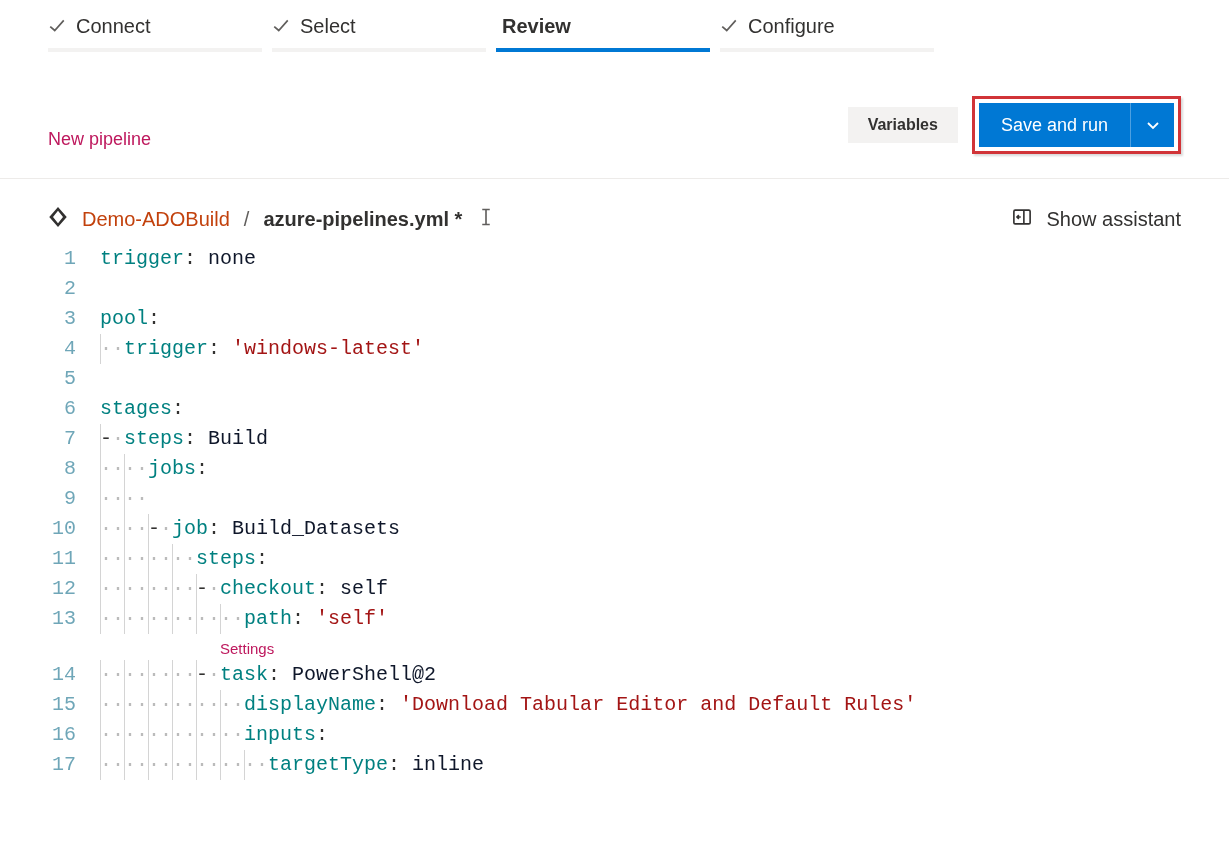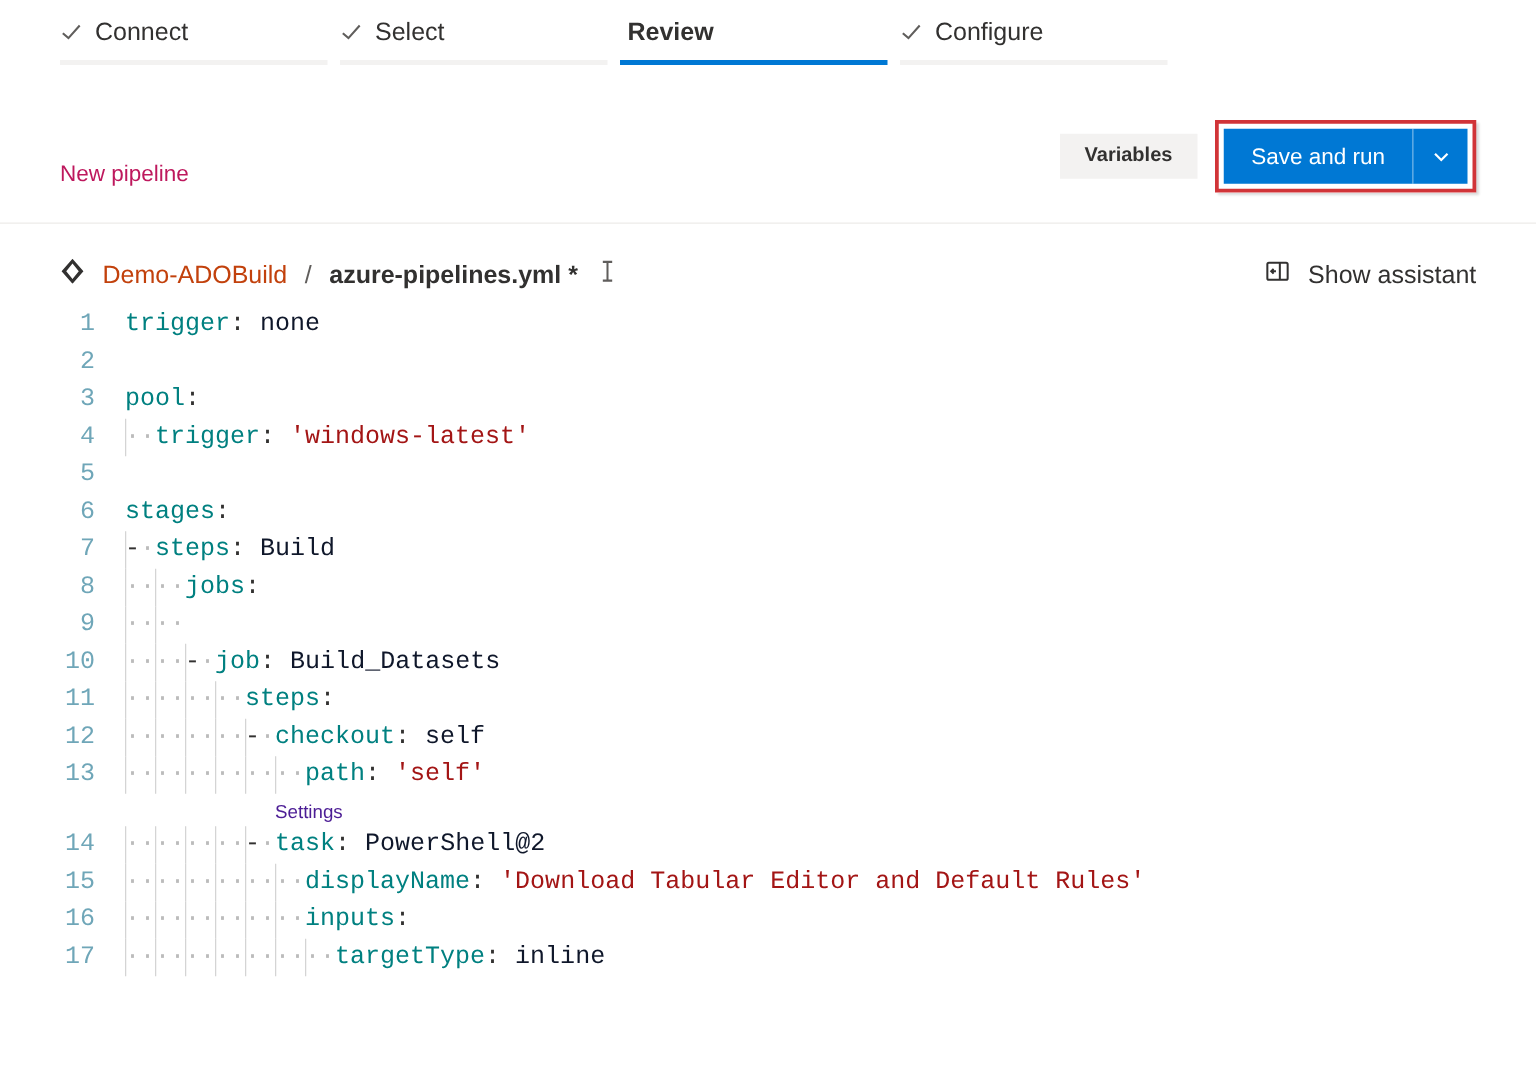--- a/index.html
+++ b/index.html
@@ -49,21 +49,21 @@
   .gutter { text-align:right; color:#237893; opacity:0.65; padding-right:24px; user-select:none; min-width:52px; }
   .gutter div { height:30px; }
   .code { position:relative; }
   .line { height:30px; white-space:pre; position:relative; }
   .guide { position:absolute; top:0; bottom:0; border-left:1px solid #d4d4d4; }
   .dots { color:#bbbbbb; }
   .tk-key { color:#008080; }
   .tk-punc { color:#323130; }
   .tk-val { color:#0f172a; }
   .tk-str { color:#a31515; }
-  .inlay { position:absolute; font-family:"Segoe UI",sans-serif; font-size:15px; color:#4c1d95; }
+  .inlay { position:absolute; font-family:"Segoe UI",sans-serif; font-size:15px; color:#be185d; }
 </style>
 </head>
 <body>
 
 <div class="wizard">
   <div class="step">
     <div class="step-top">
       <span class="step-check">
         <svg viewBox="0 0 16 16" fill="none" stroke="#605e5c" stroke-width="1.5">
             <path d="M2 8.5 L6 12 L14 3"></path>

